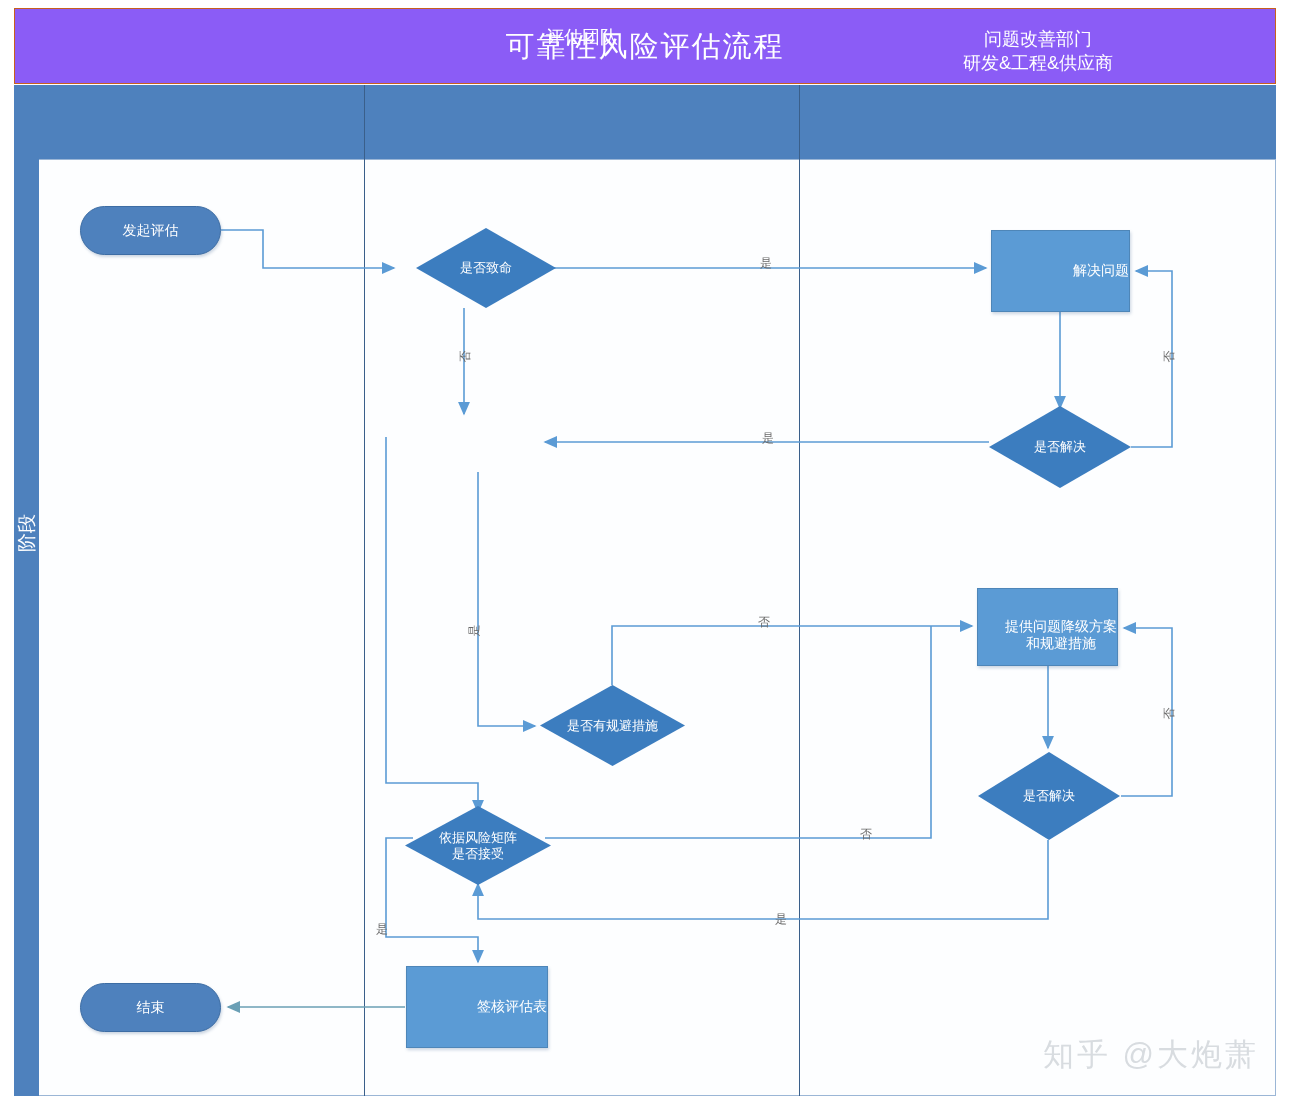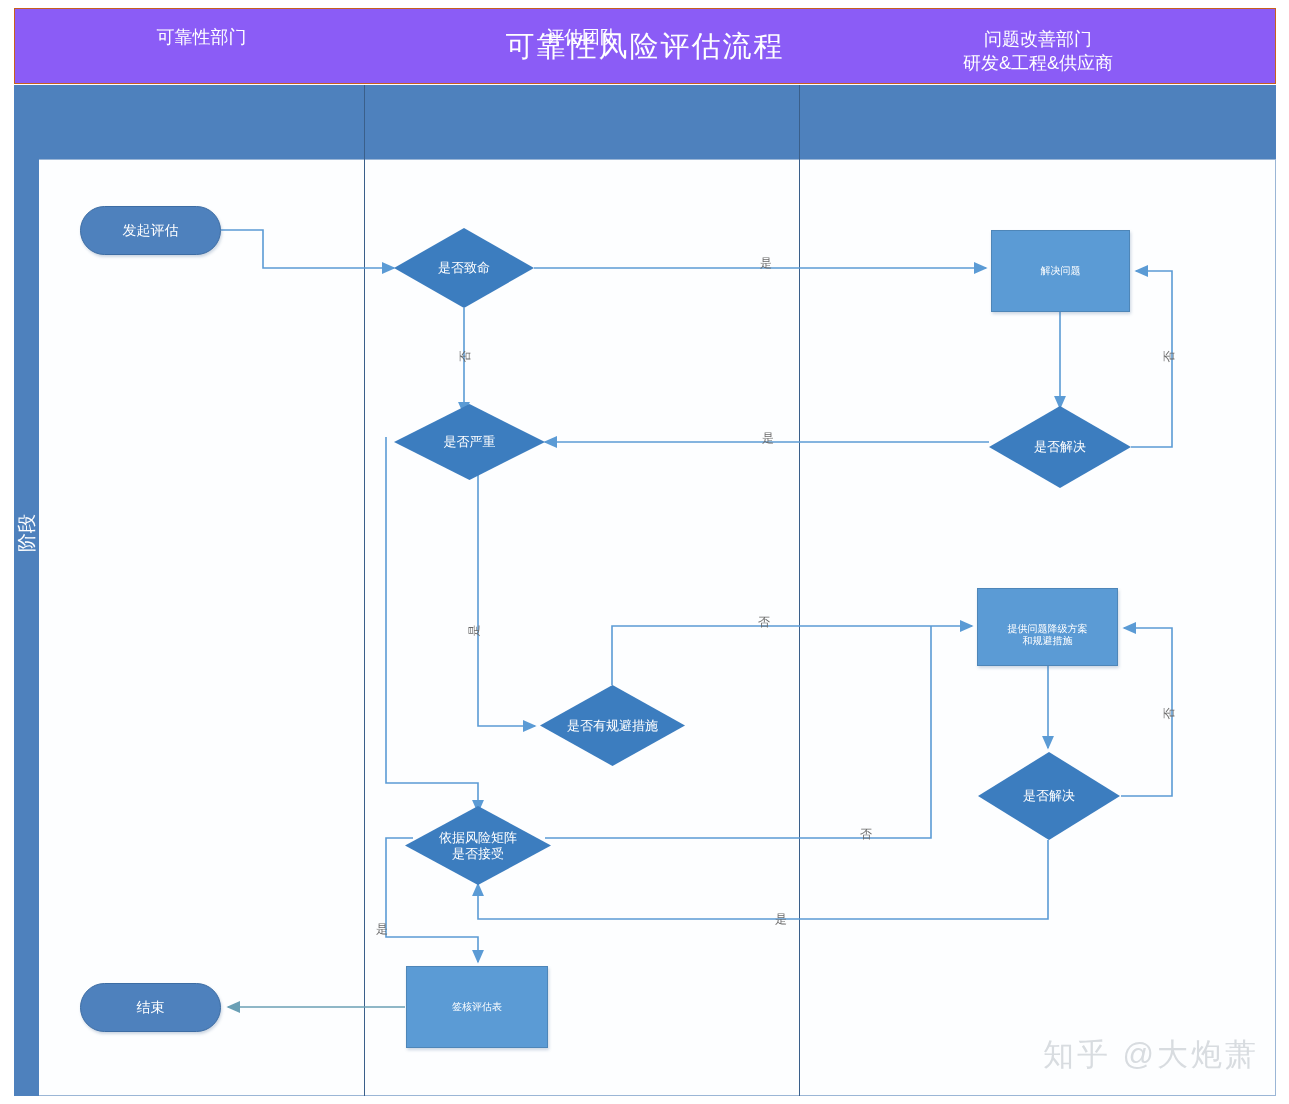--- a/index.html
+++ b/index.html
@@ -118,22 +118,23 @@
   .node.terminator {
     background: #4E81BD;
     border: 1px solid #3D6DA4;
     border-radius: 999px;
     font-size: 14px;
     box-shadow: 1px 2px 3px rgba(80,110,150,.28);
   }
   .node.process {
     background: #5B9BD5;
     border: 1px solid #4E86B8;
-    font-size: 10px;
+    font-size: 14px;
     box-shadow: 1px 2px 3px rgba(80,110,150,.28);
+    justify-content: flex-end;
   }
   .node.decision {
     background: transparent;
     border: none;
     font-size: 13px;
   }
   .node.decision .dia {
     position: absolute;
     left: 0; top: 0; right: 0; bottom: 0;
     background: #3C7DBF;
@@ -188,23 +189,20 @@
 </head>
 <body>
 
 <div id="root">
 
   <div class="title-band">
     <div class="title-text">可靠性风险评估流程</div>
   </div>
 
   <div class="lane-header"></div>
-  <div class="lane-head-cell" style="left:39px;  width:325px;">
-    <span>可靠性部门</span>
-  </div>
   <div class="lane-head-cell" style="left:365px; width:434px;">
     <span>评估团队</span>
   </div>
   <div class="lane-head-cell" style="left:800px; width:476px; display:block; padding-top:27px;">
     <div>问题改善部门</div>
     <div>研发&amp;工程&amp;供应商</div>
   </div>
 
   <div class="body-plate"></div>
   <div class="phase-rail"></div>
@@ -268,33 +266,29 @@
 
     <g fill="none" stroke="#6A9FB5" stroke-width="1.6">
       <path d="M405,1007 L228,1007" marker-end="url(#ahg)"></path>
     </g>
   </svg>
 
   <div class="node terminator" style="left:80px; top:206px; width:141px; height:49px;">
     <span>发起评估</span>
   </div>
 
-  <div class="node decision" style="left:394px; top:228px; width:140px; height:80px;font-family:Liberation Serif, serif;">
+  <div class="node decision" style="left:416px; top:228px; width:140px; height:80px;font-family:Liberation Serif, serif;">
     <span class="dia"></span>
     <span class="dlabel">是否致命</span>
   </div>
 
   <div class="node process" style="left:991px; top:230px; width:139px; height:82px;">
     <span>解决问题</span>
   </div>
 
-  <div class="node decision" style="left:394px; top:404px; width:151px; height:76px;">
-    <span class="dia"></span>
-    <span class="dlabel">是否严重</span>
-  </div>
 
   <div class="node decision" style="left:989px; top:406px; width:142px; height:82px;">
     <span class="dia"></span>
     <span class="dlabel">是否解决</span>
   </div>
 
   <div class="node process" style="left:977px; top:588px; width:141px; height:78px;">
     <span class="dlabel" style="white-space:pre-line;margin-top:16px;">提供问题降级方案
 和规避措施</span>
   </div>

